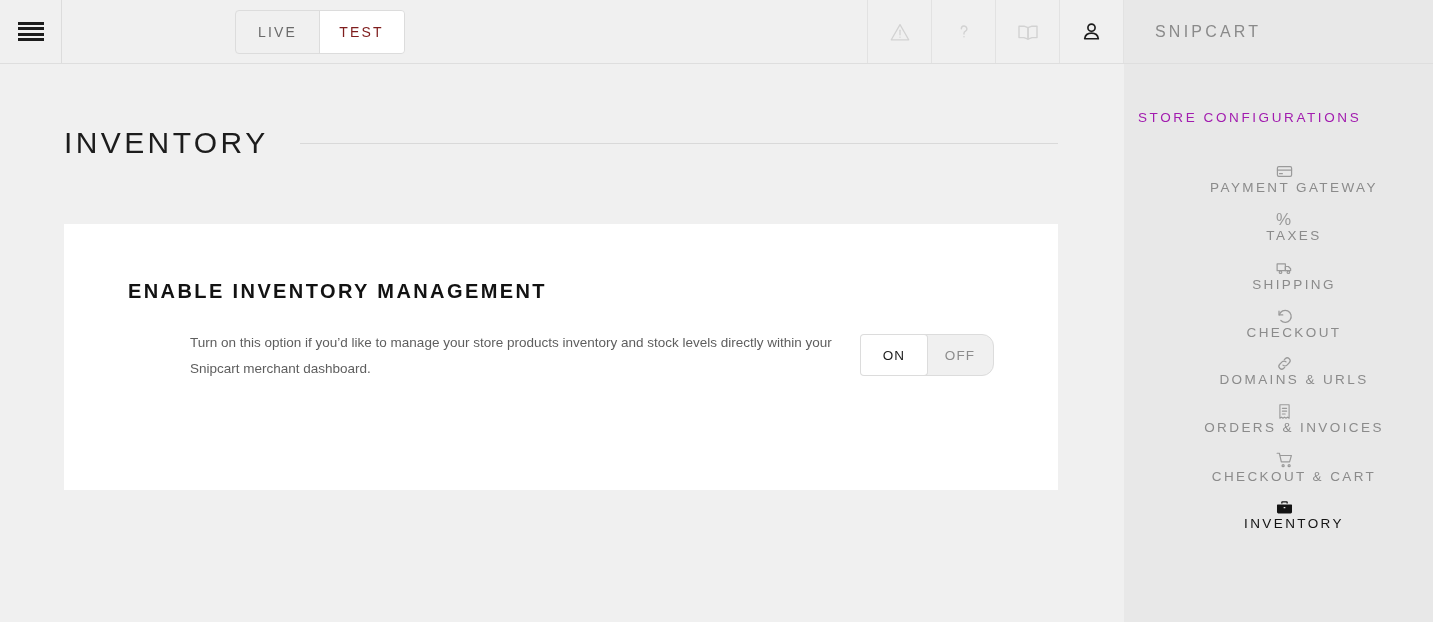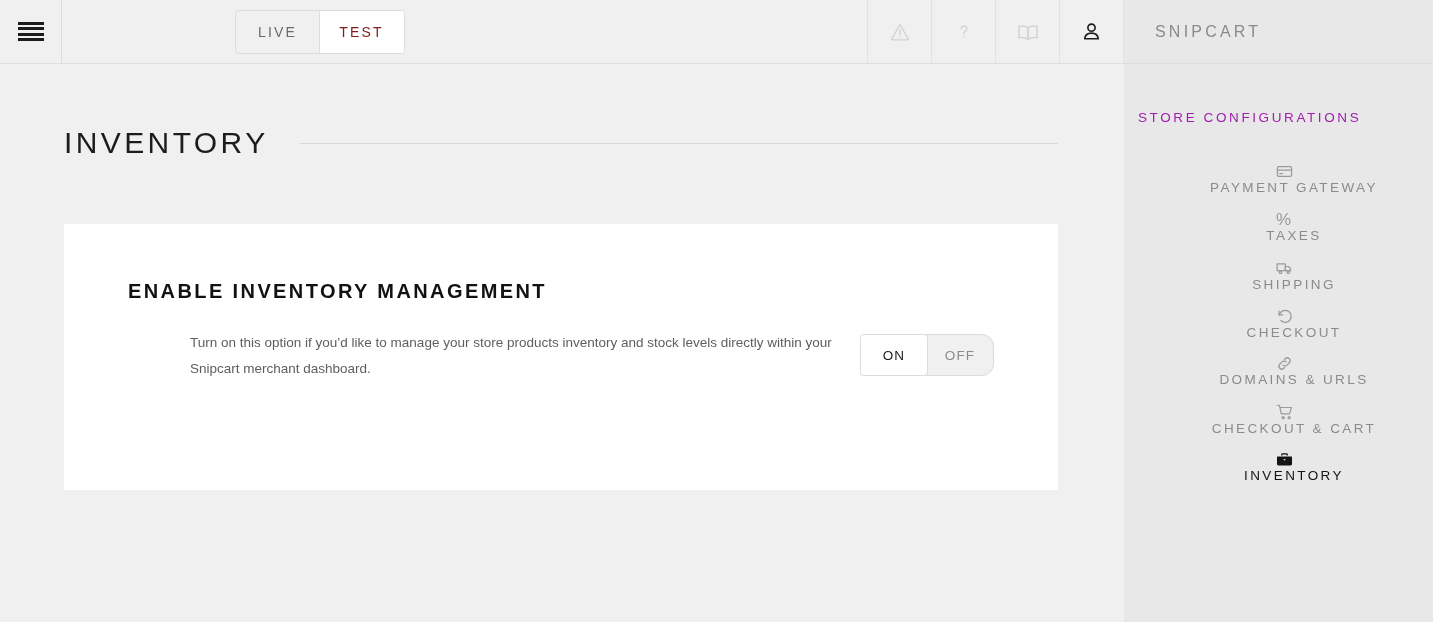--- a/index.html
+++ b/index.html
@@ -412,20 +412,31 @@
       <li class="nav-item">
         <span class="nav-icon">
           <svg width="17" height="17" viewBox="0 0 24 24" fill="none" stroke="currentColor" stroke-width="1.7" stroke-linecap="round" stroke-linejoin="round">
             <path d="M9.8 14.2a4 4 0 0 0 5.7 0l3.2-3.2a4 4 0 0 0-5.7-5.7l-1.3 1.3"></path>
             <path d="M14.2 9.8a4 4 0 0 0-5.7 0l-3.2 3.2a4 4 0 0 0 5.7 5.7l1.3-1.3"></path>
           </svg>
         </span>
         <span class="nav-label">DOMAINS &amp; URLS</span>
       </li>
 
+      <li class="nav-item">
+        <span class="nav-icon">
+          <svg width="17" height="17" viewBox="0 0 24 24" fill="none" stroke="currentColor" stroke-width="1.6" stroke-linecap="round" stroke-linejoin="round">
+            <path d="M5.5 2.5h13v19l-2.2-1.6-2.2 1.6-2.1-1.6-2.2 1.6-2.1-1.6-2.2 1.6z"></path>
+            <line x1="9" y1="7.5" x2="15" y2="7.5"></line>
+            <line x1="9" y1="11.5" x2="15" y2="11.5"></line>
+            <line x1="9" y1="15.5" x2="13" y2="15.5"></line>
+          </svg>
+        </span>
+        <span class="nav-label">ORDERS &amp; INVOICES</span>
+      </li>
 
       <li class="nav-item">
         <span class="nav-icon">
           <svg width="18" height="18" viewBox="0 0 24 24" fill="none" stroke="currentColor" stroke-width="1.6" stroke-linecap="round" stroke-linejoin="round">
             <path d="M1.5 3h3l2.6 11.5h11l2.4-8.5H6"></path>
             <circle cx="9.5" cy="19.5" r="1.4"></circle>
             <circle cx="17.5" cy="19.5" r="1.4"></circle>
           </svg>
         </span>
         <span class="nav-label">CHECKOUT &amp; CART</span>

